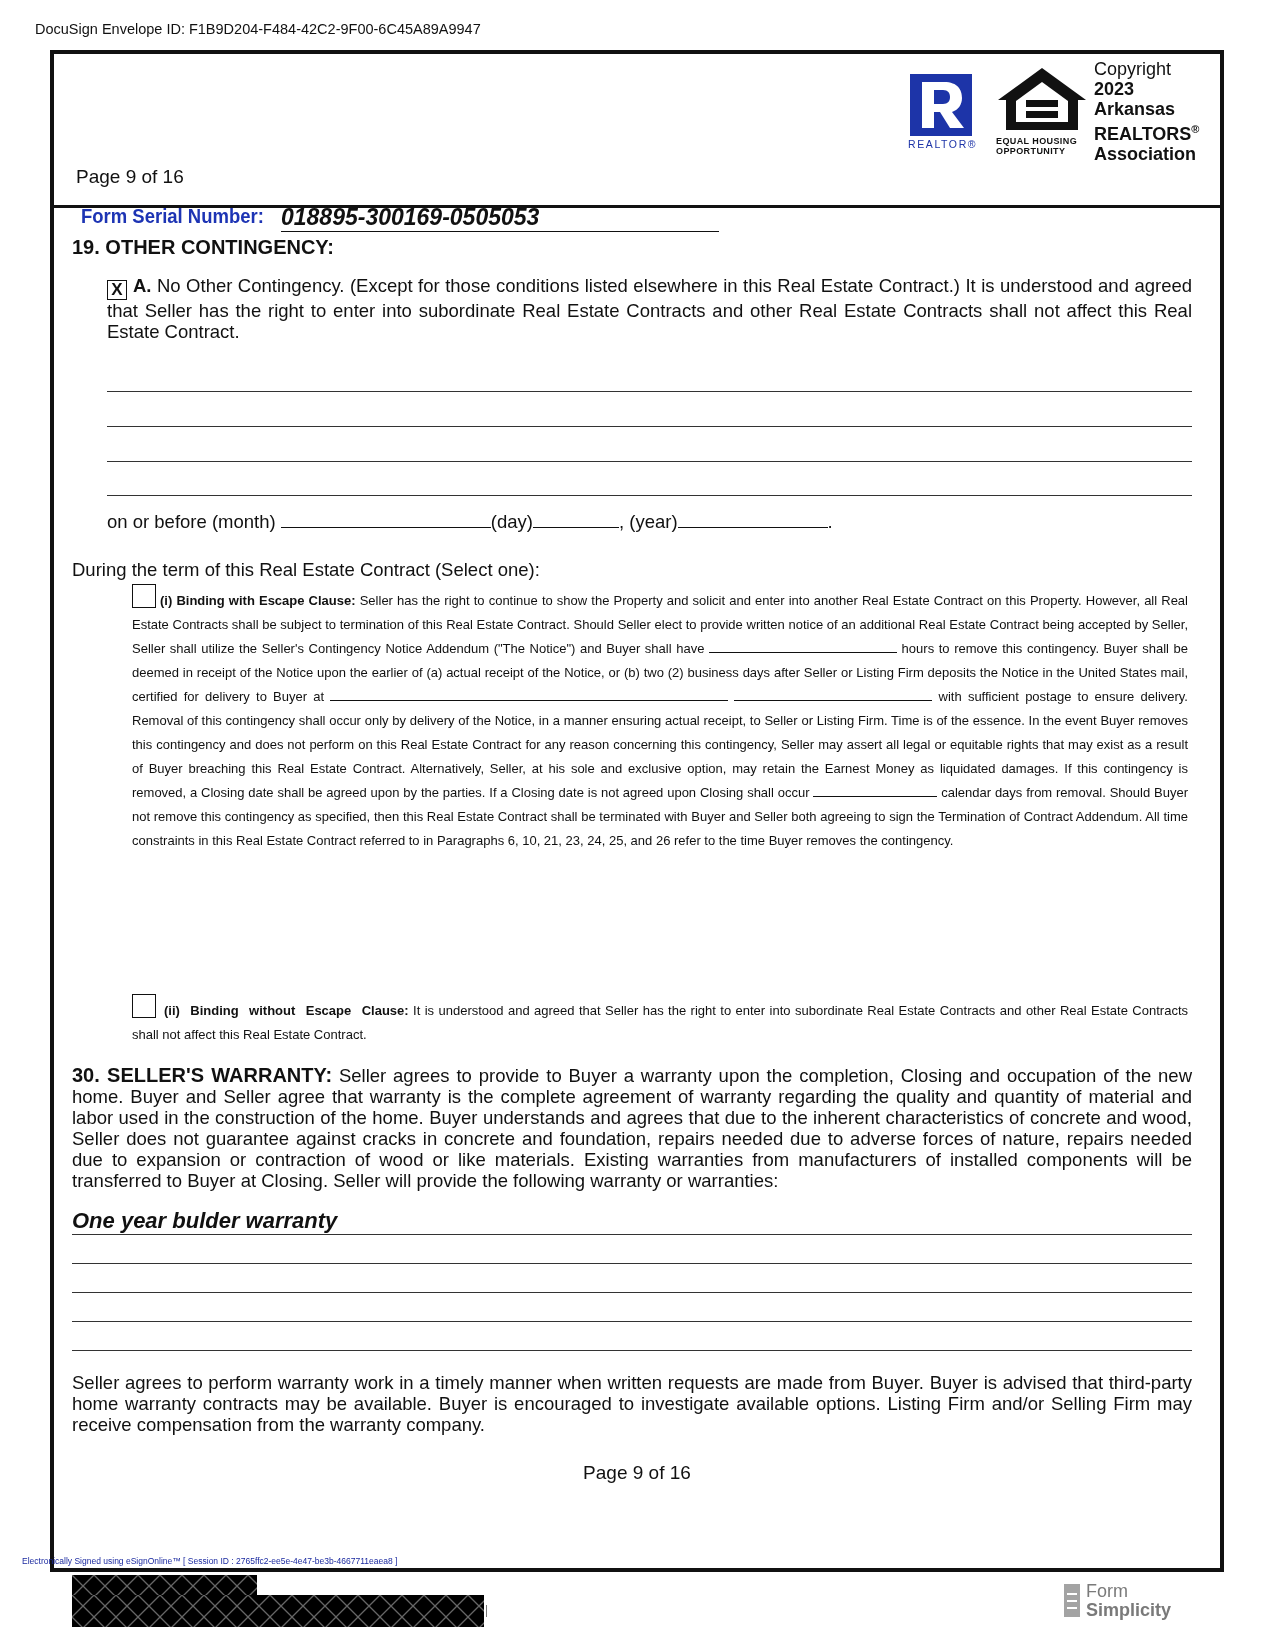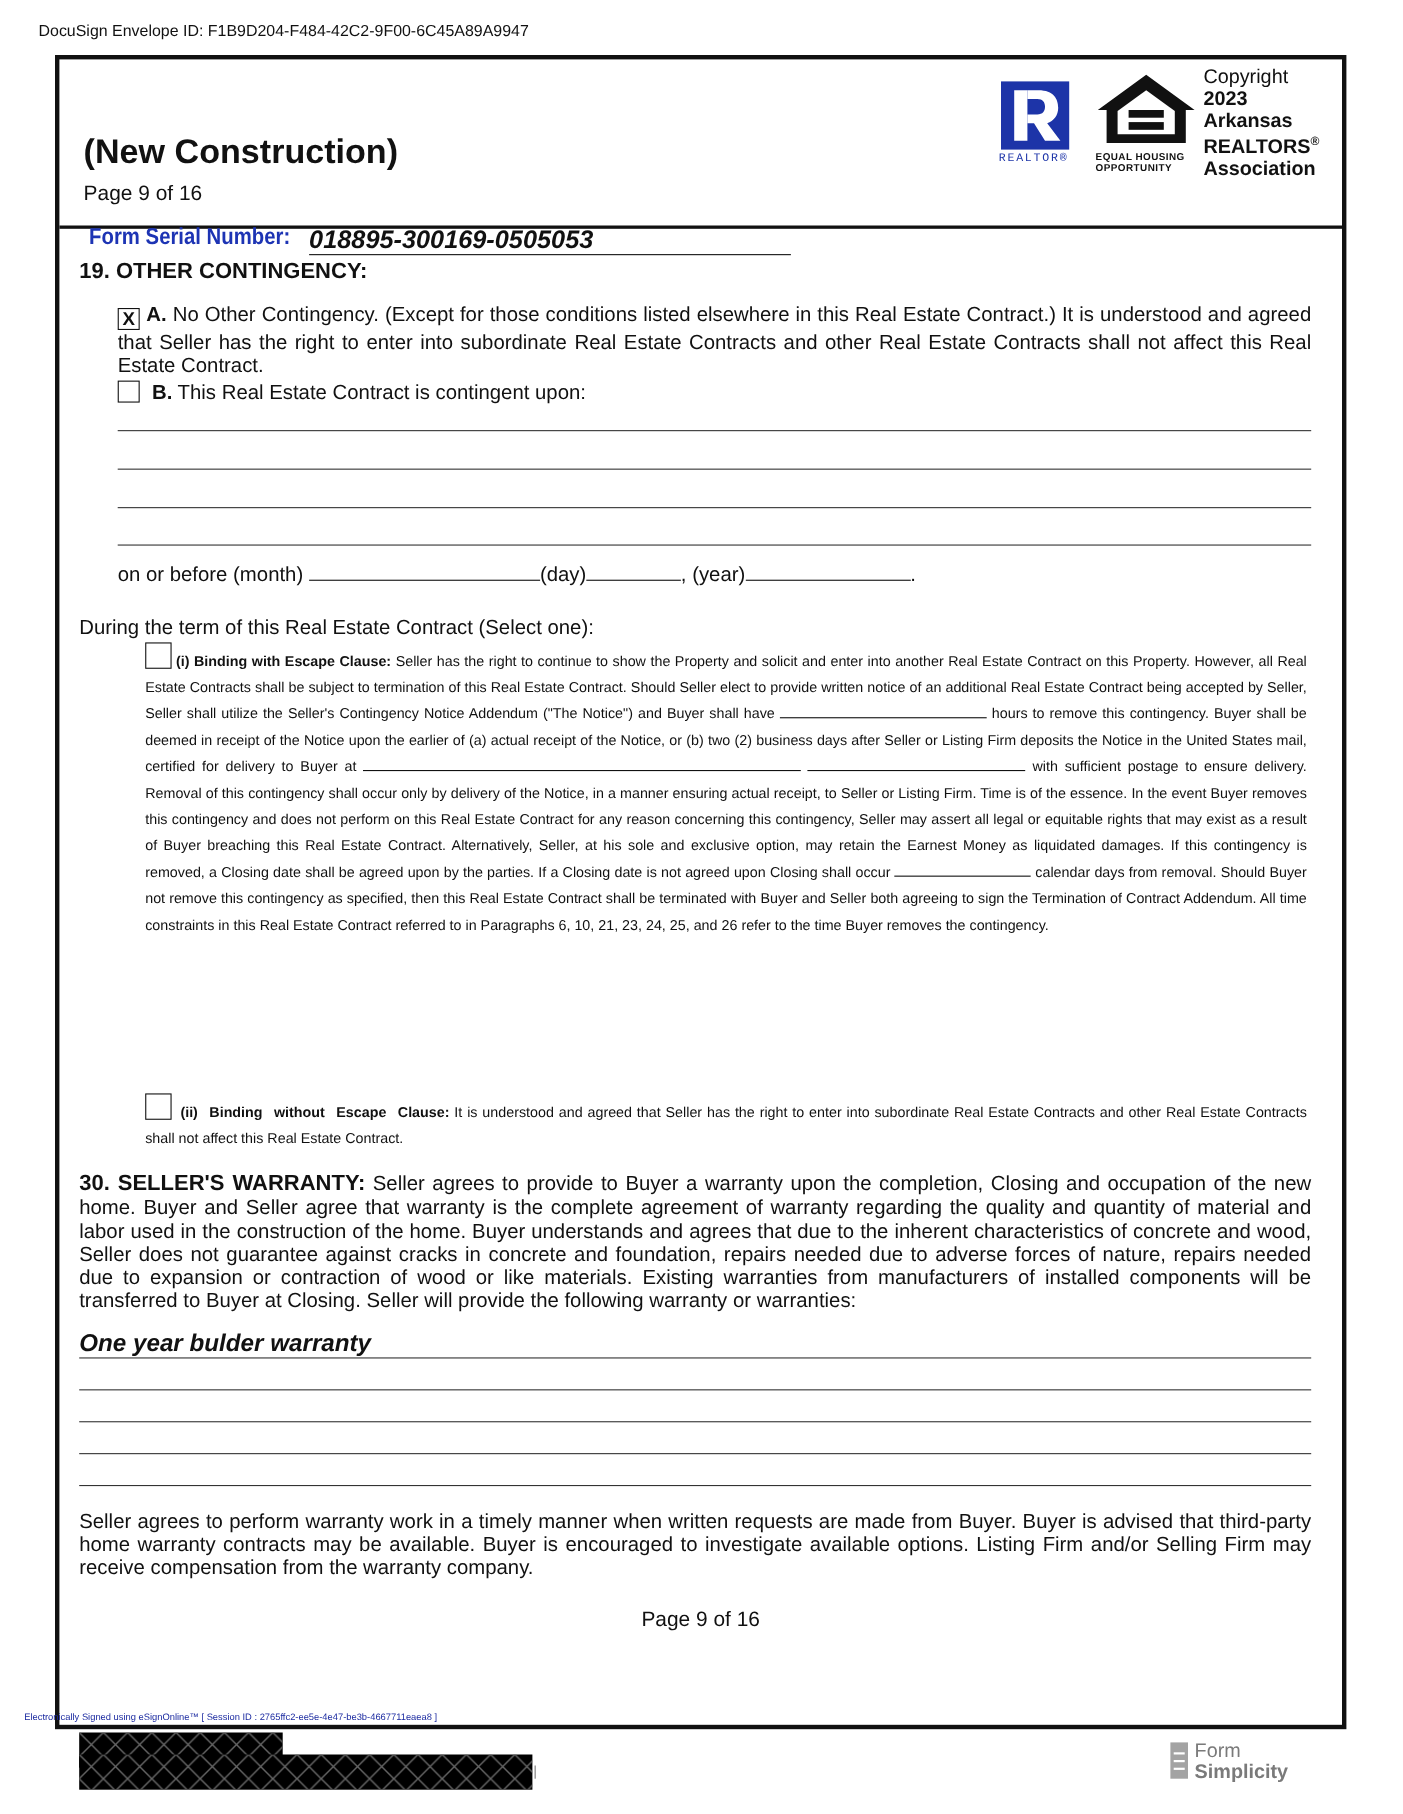--- a/index.html
+++ b/index.html
@@ -11,21 +11,21 @@
            border: 4px solid #111; box-sizing: border-box; }
 
   .hdr { position: absolute; left: 0; top: 0; width: 100%; height: 154px; border-bottom: 3px solid #111; box-sizing: border-box; }
   .title1 { position: absolute; left: 22px; top: 16px; font-size: 34px; font-weight: bold; }
   .title2 { position: absolute; left: 22px; top: 66px; font-size: 31px; font-weight: bold; }
   .page-top { position: absolute; left: 22px; top: 112px; font-size: 19px; }
 
   .realtor-logo { position: absolute; left: 854px; top: 20px; width: 76px; }
   .realtor-box { width: 62px; height: 62px; background: #1d34a8; position: relative; margin-left: 2px; }
   .realtor-box svg { position: absolute; left: 0; top: 0; }
-  .realtor-text { color: #1d34a8; font-size: 10.5px; letter-spacing: 1.6px; margin-top: 2px; font-family: Liberation Mono, monospace; }
+  .realtor-text { color: #1d34a8; font-size: 10.5px; letter-spacing: 1.6px; margin-top: 2px; }
   .eho-logo { position: absolute; left: 942px; top: 12px; width: 92px; text-align: left; }
   .eho-text { font-size: 9px; font-weight: bold; line-height: 10px; letter-spacing: 0.4px; }
   .copyright { position: absolute; left: 1040px; top: 5px; width: 120px; text-align: left; font-size: 18px; line-height: 20px; }
   .copyright .b { font-weight: bold; }
   .reg { font-size: 11px; vertical-align: super; }
 
   .serial { position: absolute; left: 27px; top: 150px; font-size: 21px; }
   .serial-label { color: #1d34b4; font-weight: bold; transform: scaleX(0.88); transform-origin: left; display: inline-block; }
   .serial-value { position: absolute; left: 200px; top: 0; width: 438px; font-weight: bold; font-style: italic; font-size: 23px; border-bottom: 1px solid #111; }
 
@@ -47,21 +47,20 @@
   .fs-icon i { position: absolute; left: 3px; width: 10px; height: 2px; background: #fff; }
 </style>
 </head>
 <body>
 
 <div class="envelope-id">DocuSign Envelope ID: F1B9D204-F484-42C2-9F00-6C45A89A9947</div>
 
 <div class="frame">
 
   <div class="hdr">
-    <div class="title2">(New Construction)</div>
     <div class="page-top">Page 9 of 16</div>
 
     <div class="realtor-logo">
       <div class="realtor-box">
         <svg width="62" height="62" viewBox="0 0 62 62">
           <path d="M12 8 H24 V54 H12 Z" fill="#fff"></path>
           <path d="M24 8 H34 C48 8 52 16 52 24 C52 31 48 36 42 38 L54 54 H40 L30 38 H24 V30 H33 C38 30 40 27 40 23 C40 19 38 16 33 16 H24 Z" fill="#fff"></path>
         </svg>
       </div>
       <div class="realtor-text"><span>REALTOR</span><span>®</span></div>
@@ -91,23 +90,20 @@
     <span class="serial-label">Form Serial Number:</span>
     <span class="serial-value">018895-300169-0505053</span>
   </div>
 
   <div class="sec-h" style="left:18px; top:182px;">19. OTHER CONTINGENCY:</div>
 
   <div class="p" style="left:53px; top:221px; width:1085px;">
     <span class="cb">X</span><b>A.</b> <span>No Other Contingency. (Except for those conditions listed elsewhere in this Real Estate Contract.) It is understood and agreed that Seller has the right to enter into subordinate Real Estate Contracts and other Real Estate Contracts shall not affect this Real Estate Contract.</span>
   </div>
 
-  <div class="p" style="left:53px; top:292px; width:1085px;">
-    <span class="cb"></span> <b>B.</b> <span>This Real Estate Contract is contingent upon:</span>
-  </div>
 
   <div class="line" style="left:53px; top:337px; width:1085px;"></div>
   <div class="line" style="left:53px; top:372px; width:1085px;"></div>
   <div class="line" style="left:53px; top:407px; width:1085px;"></div>
   <div class="line" style="left:53px; top:441px; width:1085px;"></div>
 
   <div class="p" style="left:18px; top:505px; width:1000px; text-align:left;">During the term of this Real Estate Contract (Select one):</div>
 
   <div class="p" style="left:53px; top:457px; width:1000px; text-align:left;">
     <span>on or before (month)</span>

